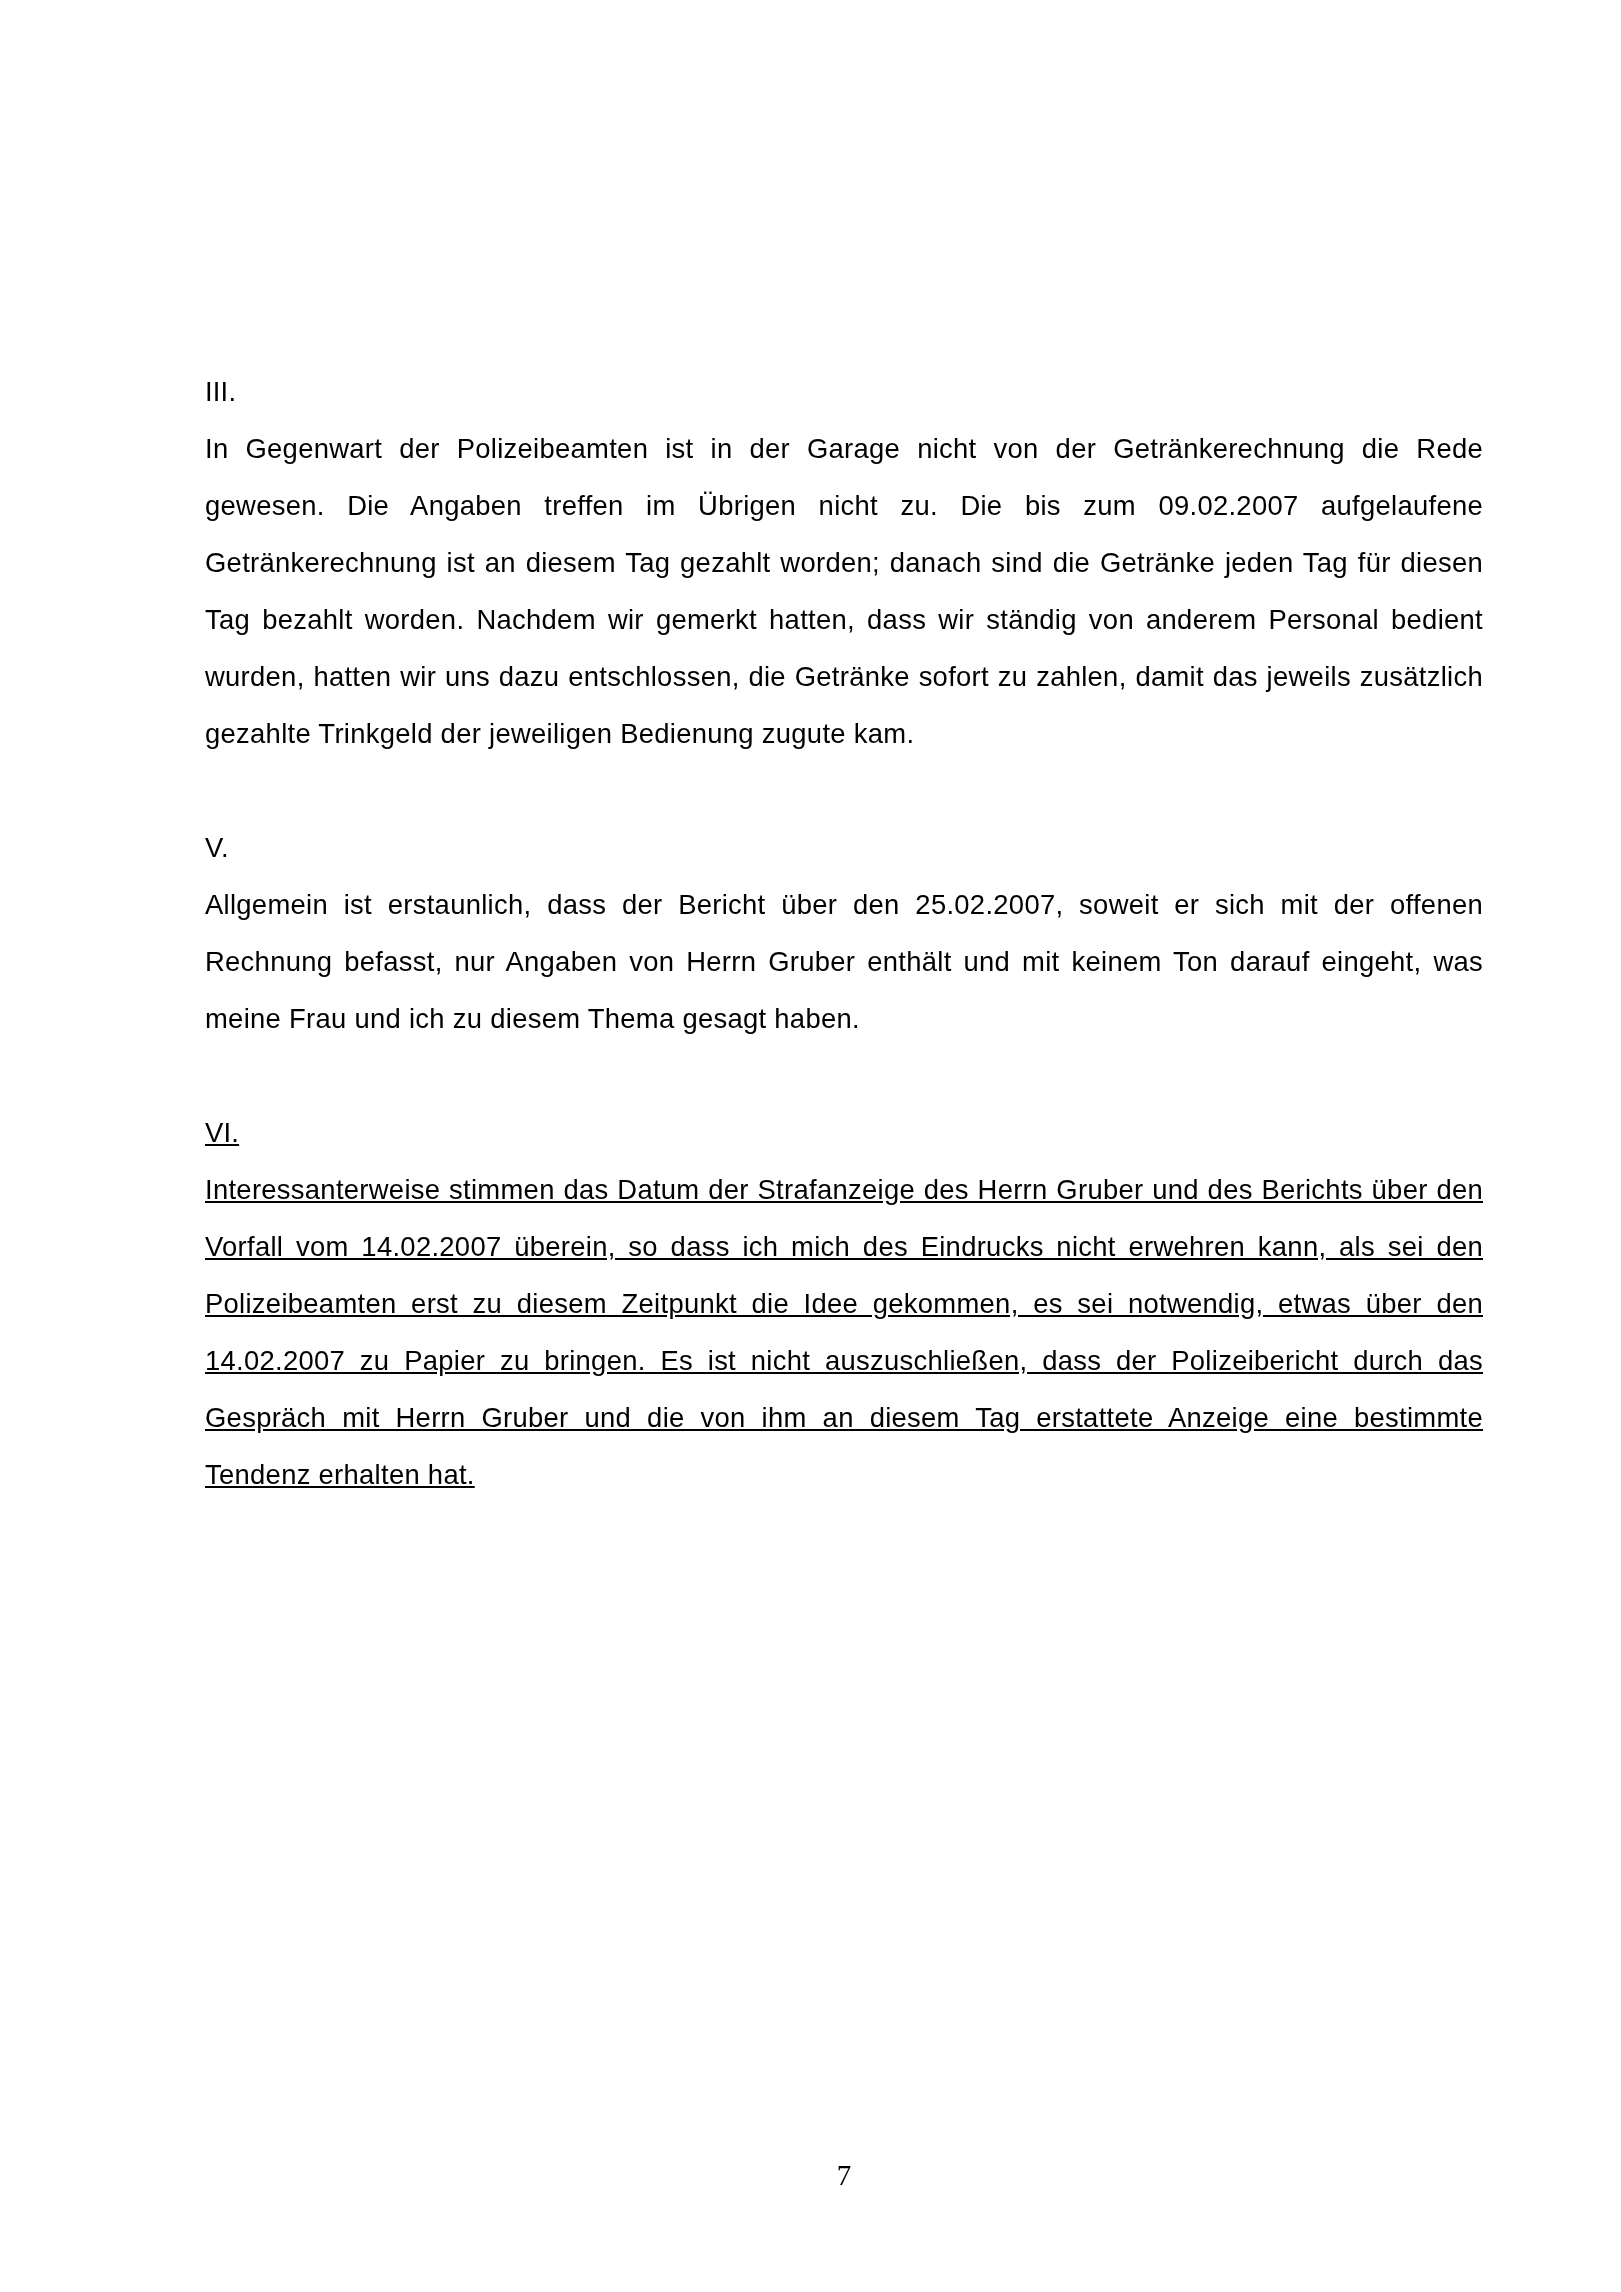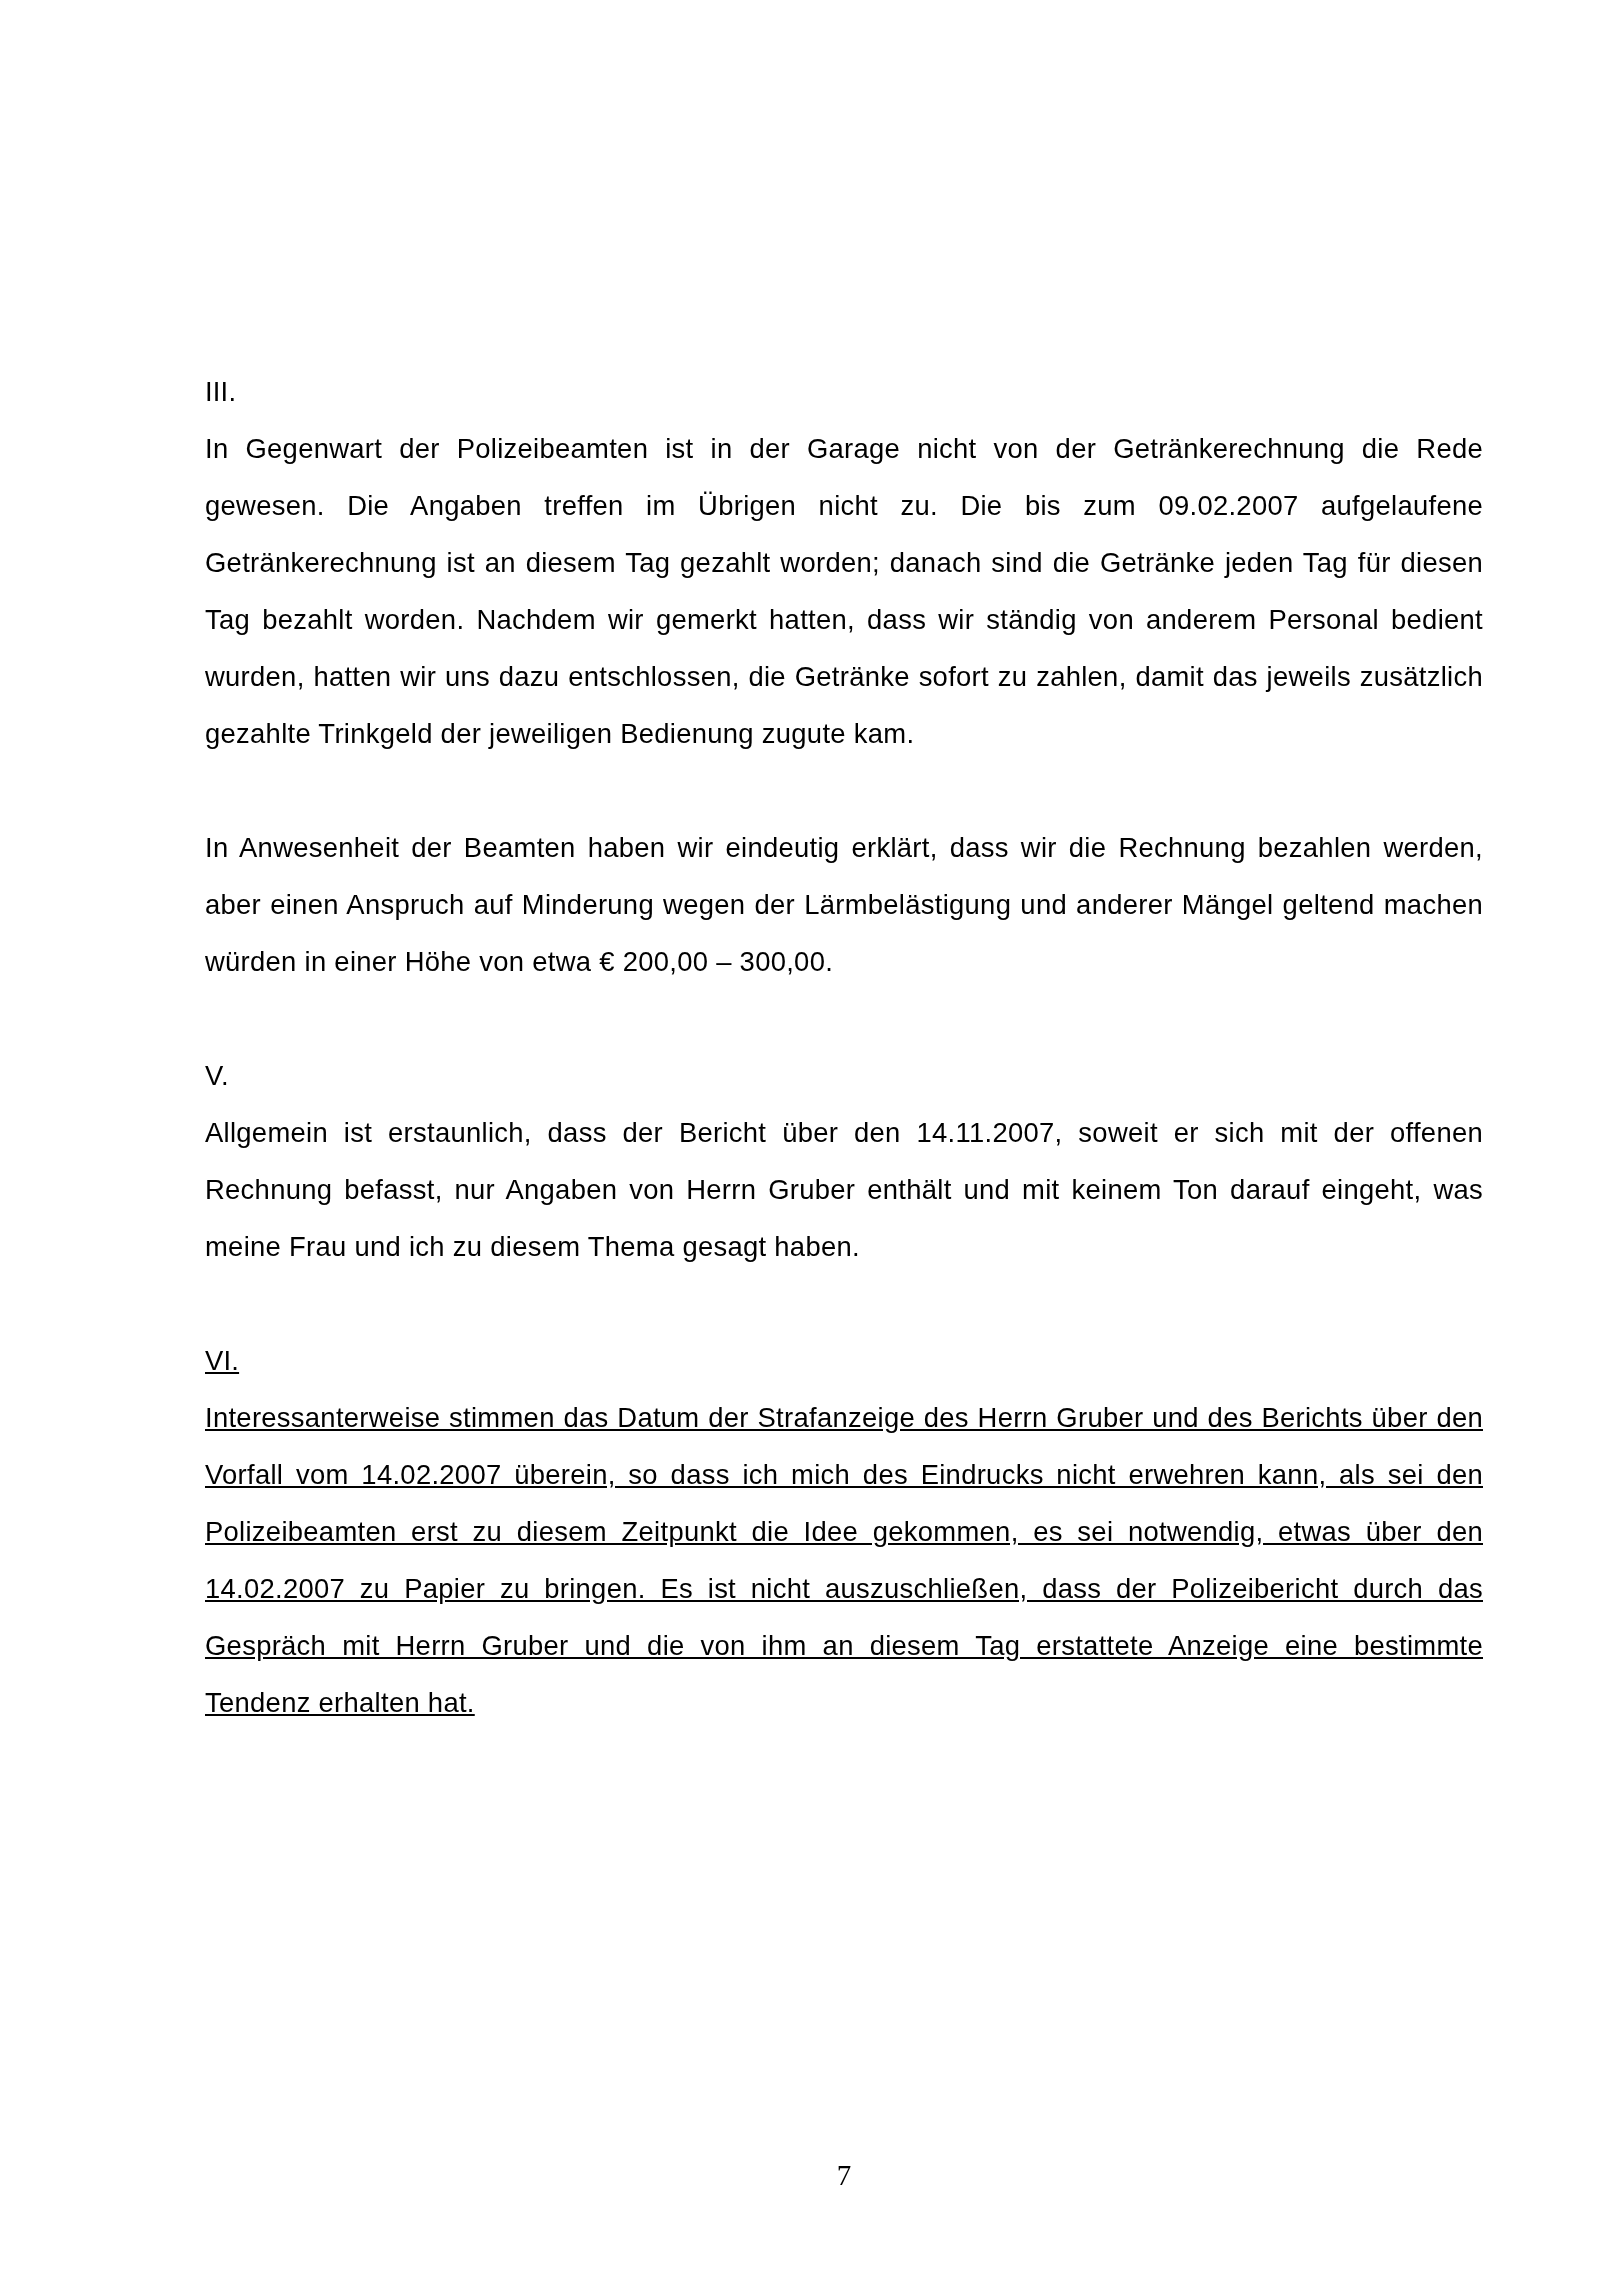--- a/index.html
+++ b/index.html
@@ -69,26 +69,25 @@
 
 <div class="page">
   <div class="content">
 
     <div class="section">
       <p class="heading">III.</p>
       <p class="para">In Gegenwart der Polizeibeamten ist in der Garage nicht von der Getränkerechnung die Rede gewesen. Die Angaben treffen im Übrigen nicht zu. Die bis zum 09.02.2007 aufgelaufene Getränkerechnung ist an diesem Tag gezahlt worden; danach sind die Getränke jeden Tag für diesen Tag bezahlt worden. Nachdem wir gemerkt hatten, dass wir ständig von anderem Personal bedient wurden, hatten wir uns dazu entschlossen, die Getränke sofort zu zahlen, damit das jeweils zusätzlich gezahlte Trinkgeld der jeweiligen Bedienung zugute kam.</p>
     </div>
 
     <div class="section">
-      <p class="para">In Anwesenheit der Beamten haben wir eindeutig erklärt, dass wir die Rechnung bezahlen werden, aber einen Anspruch auf Minderung wegen der Lärmbelästigung und anderer Mängel geltend machen würden in einer Höhe von etwa € 200,00 – 300,00.</p>
     </div>
 
     <div class="section">
       <p class="heading">V.</p>
-      <p class="para">Allgemein ist erstaunlich, dass der Bericht über den 14.11.2007, soweit er sich mit der offenen Rechnung befasst, nur Angaben von Herrn Gruber enthält und mit keinem Ton darauf eingeht, was meine Frau und ich zu diesem Thema gesagt haben.</p>
+      <p class="para">Allgemein ist erstaunlich, dass der Bericht über den 25.02.2007, soweit er sich mit der offenen Rechnung befasst, nur Angaben von Herrn Gruber enthält und mit keinem Ton darauf eingeht, was meine Frau und ich zu diesem Thema gesagt haben.</p>
     </div>
 
     <div class="section">
       <p class="heading">VI.</p>
       <p class="para">Interessanterweise stimmen das Datum der Strafanzeige des Herrn Gruber und des Berichts über den Vorfall vom 14.02.2007 überein, so dass ich mich des Eindrucks nicht erwehren kann, als sei den Polizeibeamten erst zu diesem Zeitpunkt die Idee gekommen, es sei notwendig, etwas über den 14.02.2007 zu Papier zu bringen. Es ist nicht auszuschließen, dass der Polizeibericht durch das Gespräch mit Herrn Gruber und die von ihm an diesem Tag erstattete Anzeige eine bestimmte Tendenz erhalten hat.</p>
     </div>
 
   </div>
 
   <div class="page-number">7</div>

